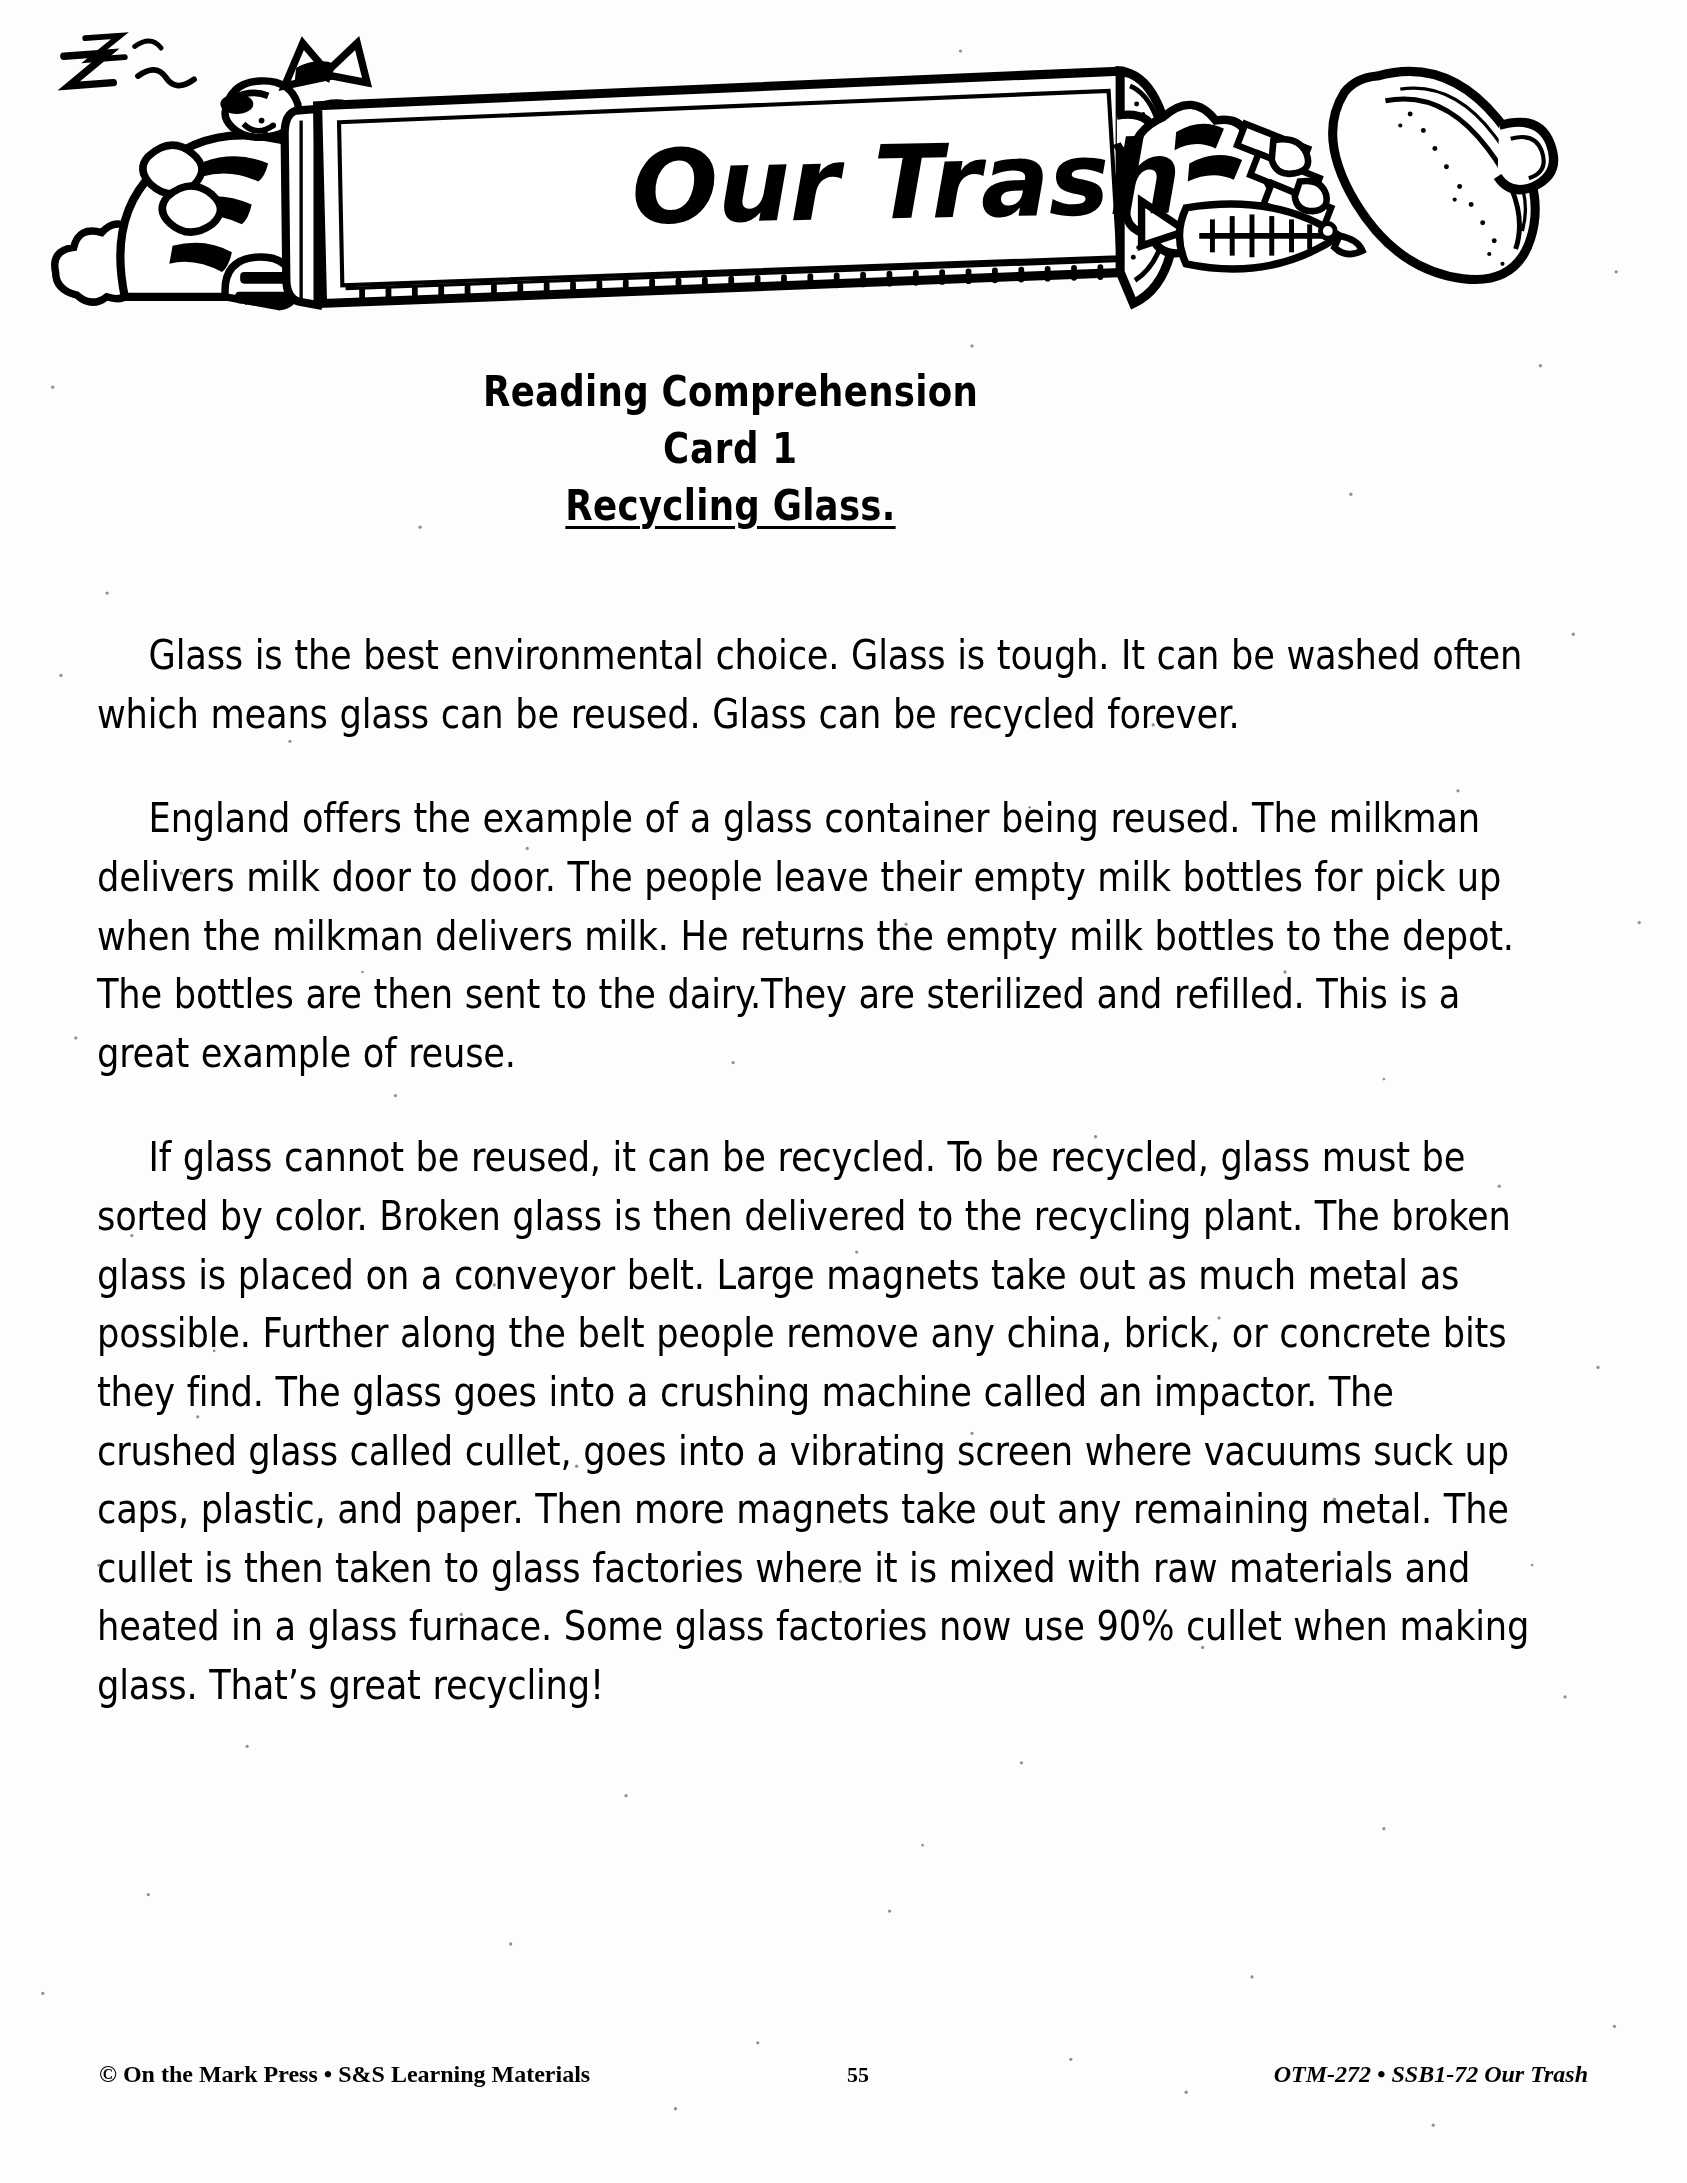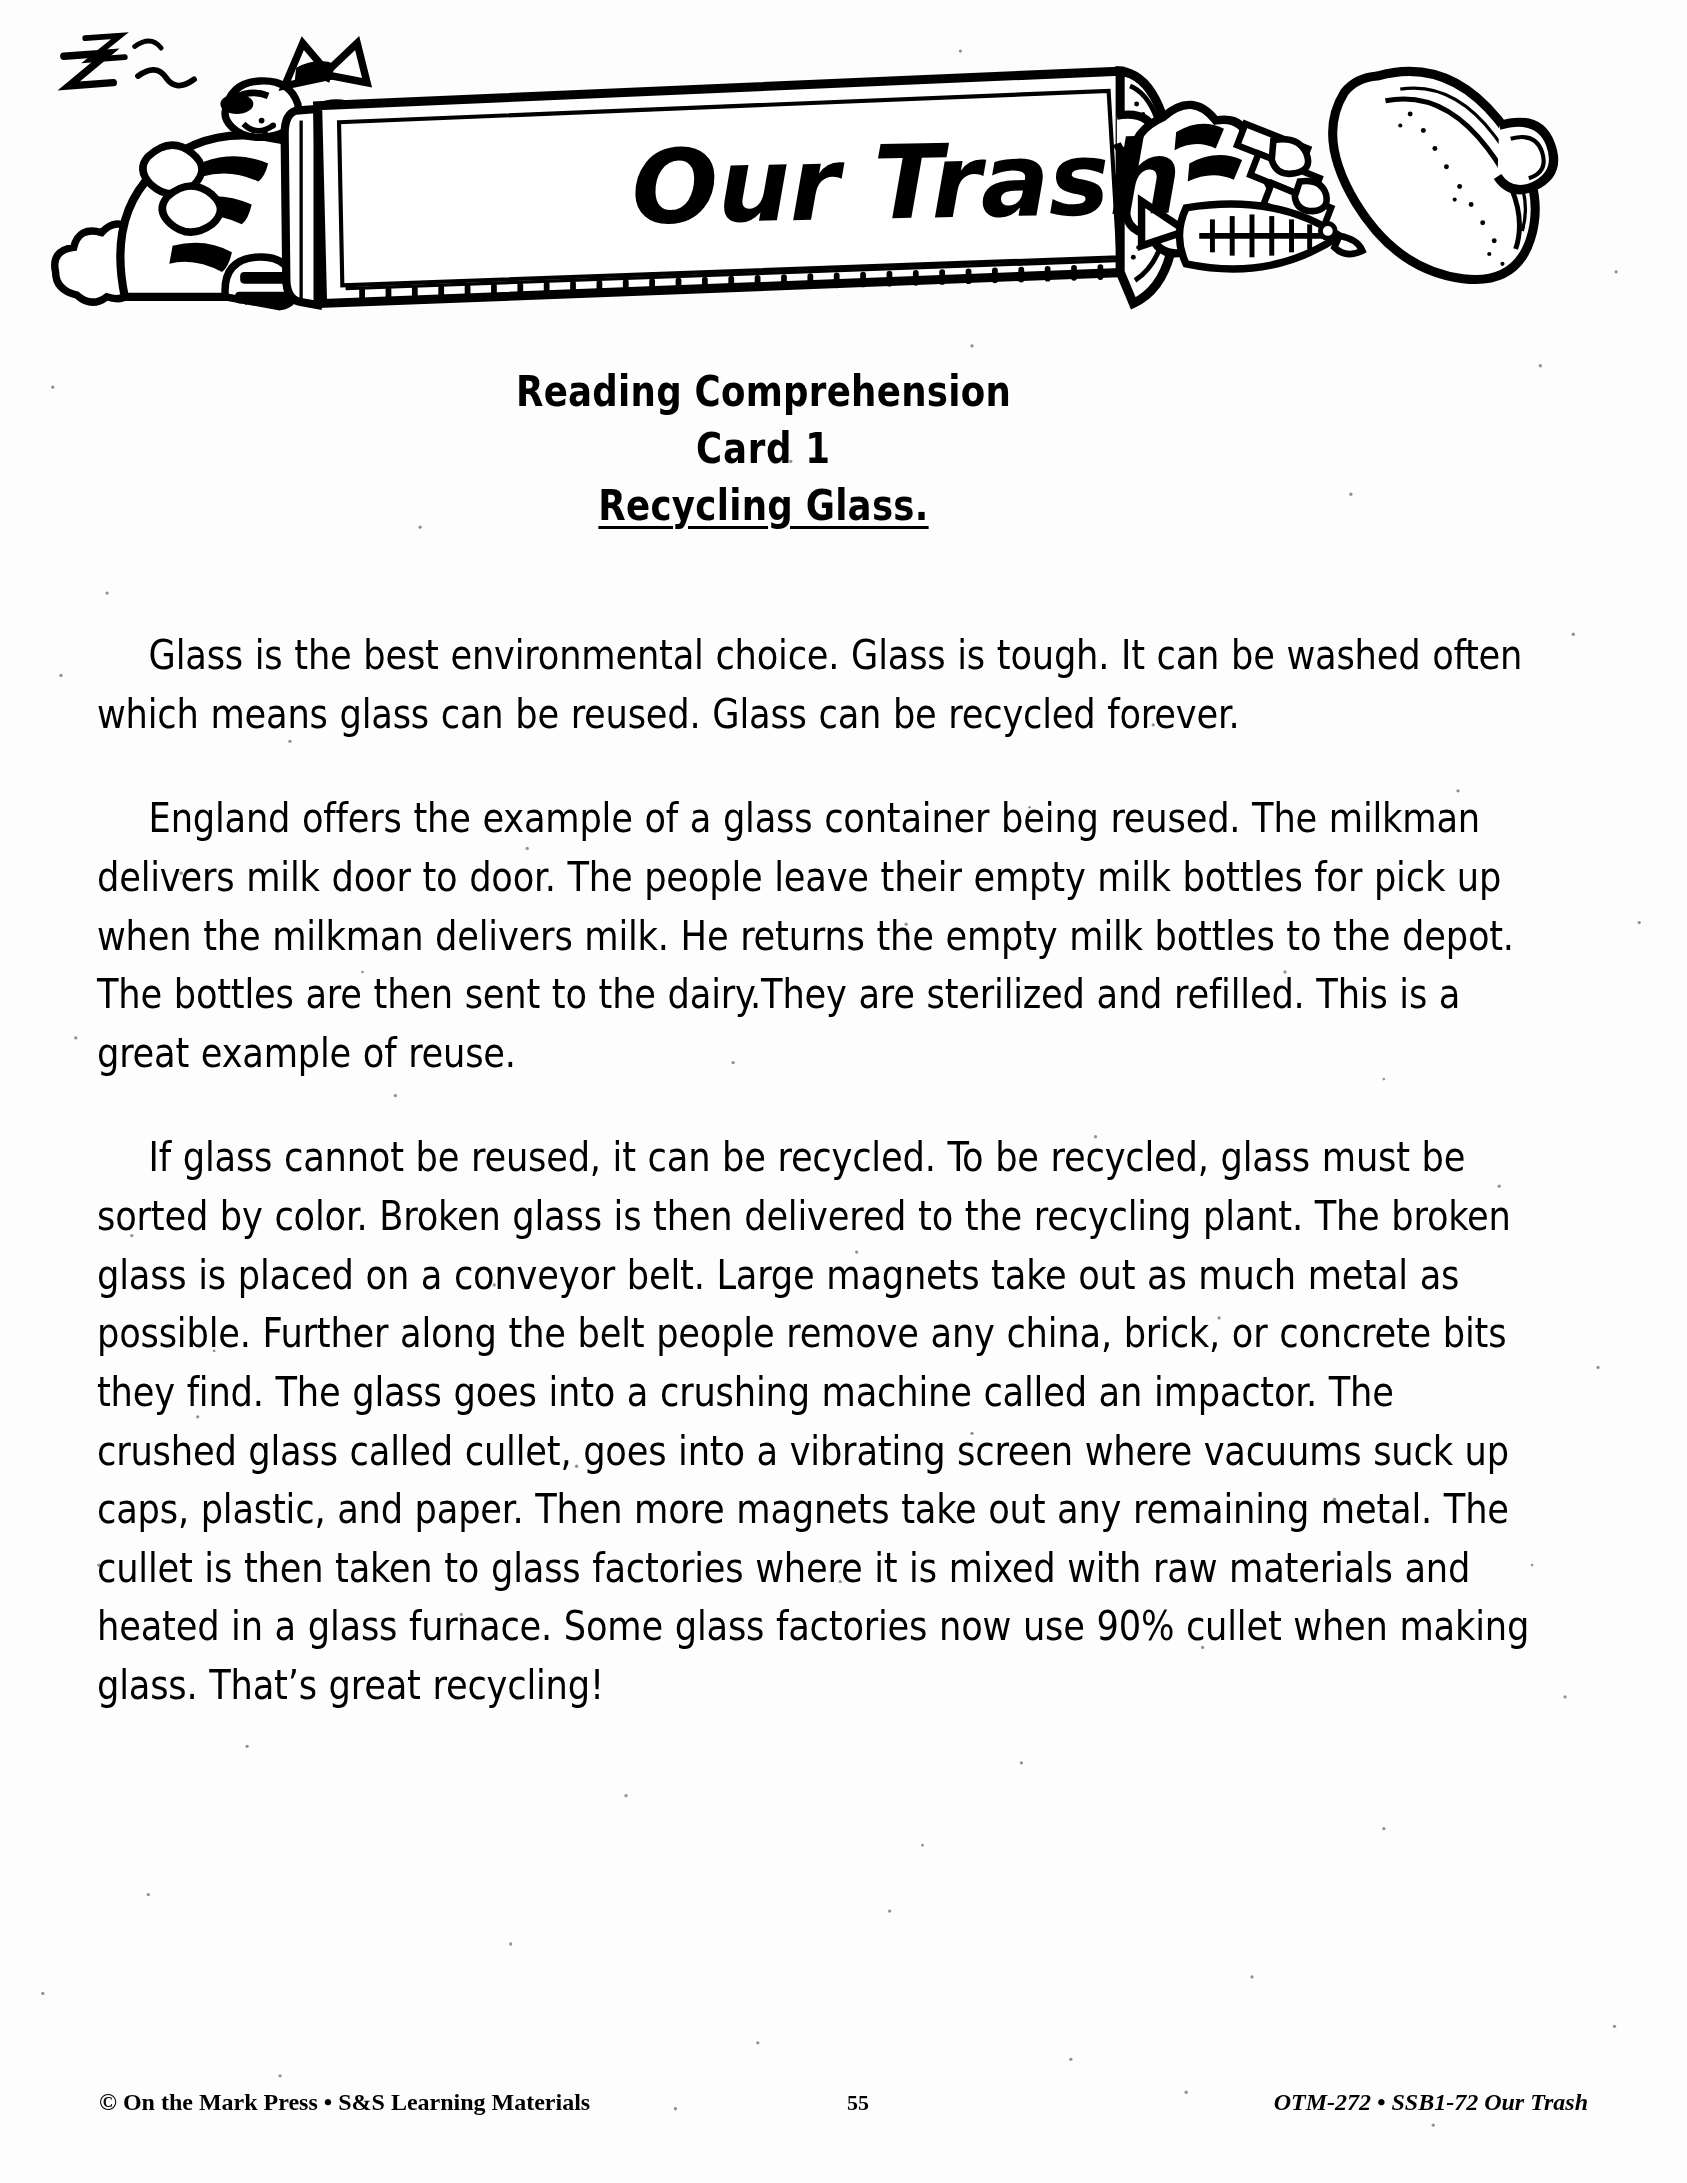--- a/index.html
+++ b/index.html
@@ -58,21 +58,20 @@
   }
 
   
   .subtitle-block {
     position: absolute;
     left: 0;
     top: 363px;
     width: 1461px;
     text-align: center;
     font-family: "DejaVu Sans Condensed", "Liberation Sans Narrow", "Liberation Sans", sans-serif;
-    padding-left: 33px;
   }
   .subtitle-line {
     font-size: 43px;
     font-weight: bold;
     line-height: 1.32;
     letter-spacing: 0.3px;
     transform: scaleX(.92);
   }
   .subtitle-line.card { letter-spacing: 0.8px; }
   .subtitle-line.topic {
@@ -99,21 +98,21 @@
     letter-spacing: -0.2px;
     word-spacing: 0.8px;
   }
   .para:last-child { margin-bottom: 0; }
 
   
   .footer {
     position: absolute;
     left: 99px;
     right: 99px;
-    bottom: 56px;
+    bottom: 84px;
     height: 38px;
     display: flex;
     align-items: baseline;
     justify-content: space-between;
     font-family: "Liberation Serif", "DejaVu Serif", serif;
     font-weight: bold;
     font-size: 24px;
   }
   .footer-left  { flex: 0 0 auto; white-space: nowrap; }
   .footer-page  { flex: 0 0 auto; font-size: 22px; margin-left: -148px; }

